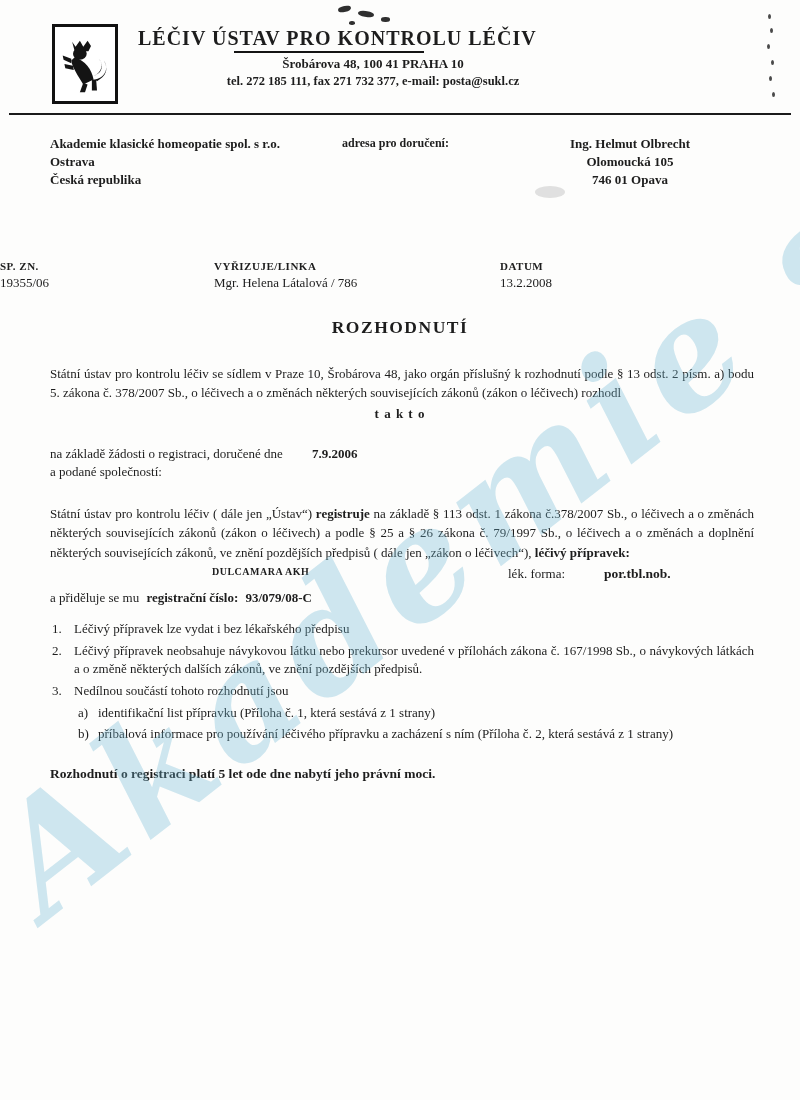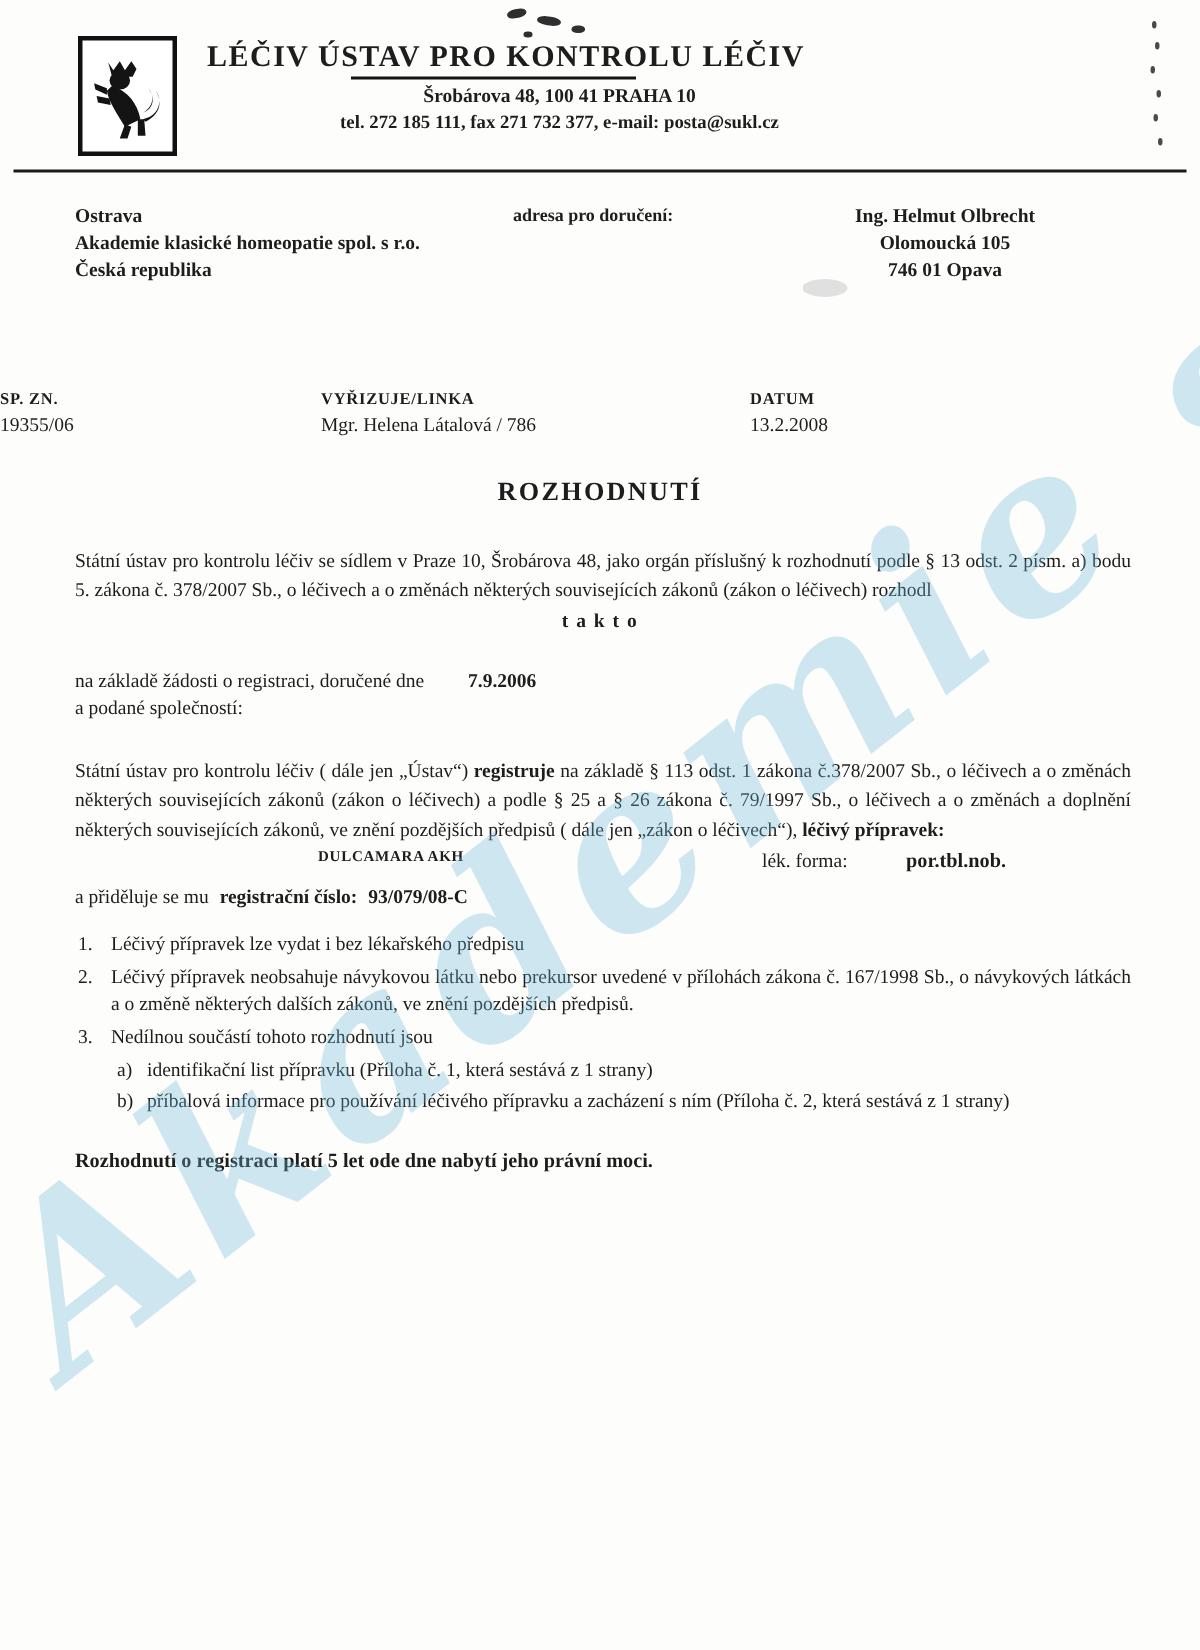--- a/index.html
+++ b/index.html
@@ -132,22 +132,22 @@
         <div class="org-name">LÉČIV ÚSTAV PRO KONTROLU LÉČIV</div>
         <div class="org-underline"></div>
         <div class="org-address">Šrobárova 48, 100 41  PRAHA 10</div>
         <div class="org-contact">tel.   272 185 111, fax  271 732 377, e-mail: posta@sukl.cz</div>
       </div>
     </div>
     <hr class="rule">
 
     <div class="addressee">
       <div class="addr-col1">
+        <div>Akademie klasické homeopatie spol. s r.o.</div>
         <div>Ostrava</div>
-        <div>Akademie klasické homeopatie spol. s r.o.</div>
         <div>Česká republika</div>
       </div>
       <div class="addr-col2">adresa pro doručení:</div>
       <div class="addr-col3">
         <div>Ing. Helmut Olbrecht</div>
         <div>Olomoucká 105</div>
         <div>746 01 Opava</div>
       </div>
     </div>
 

